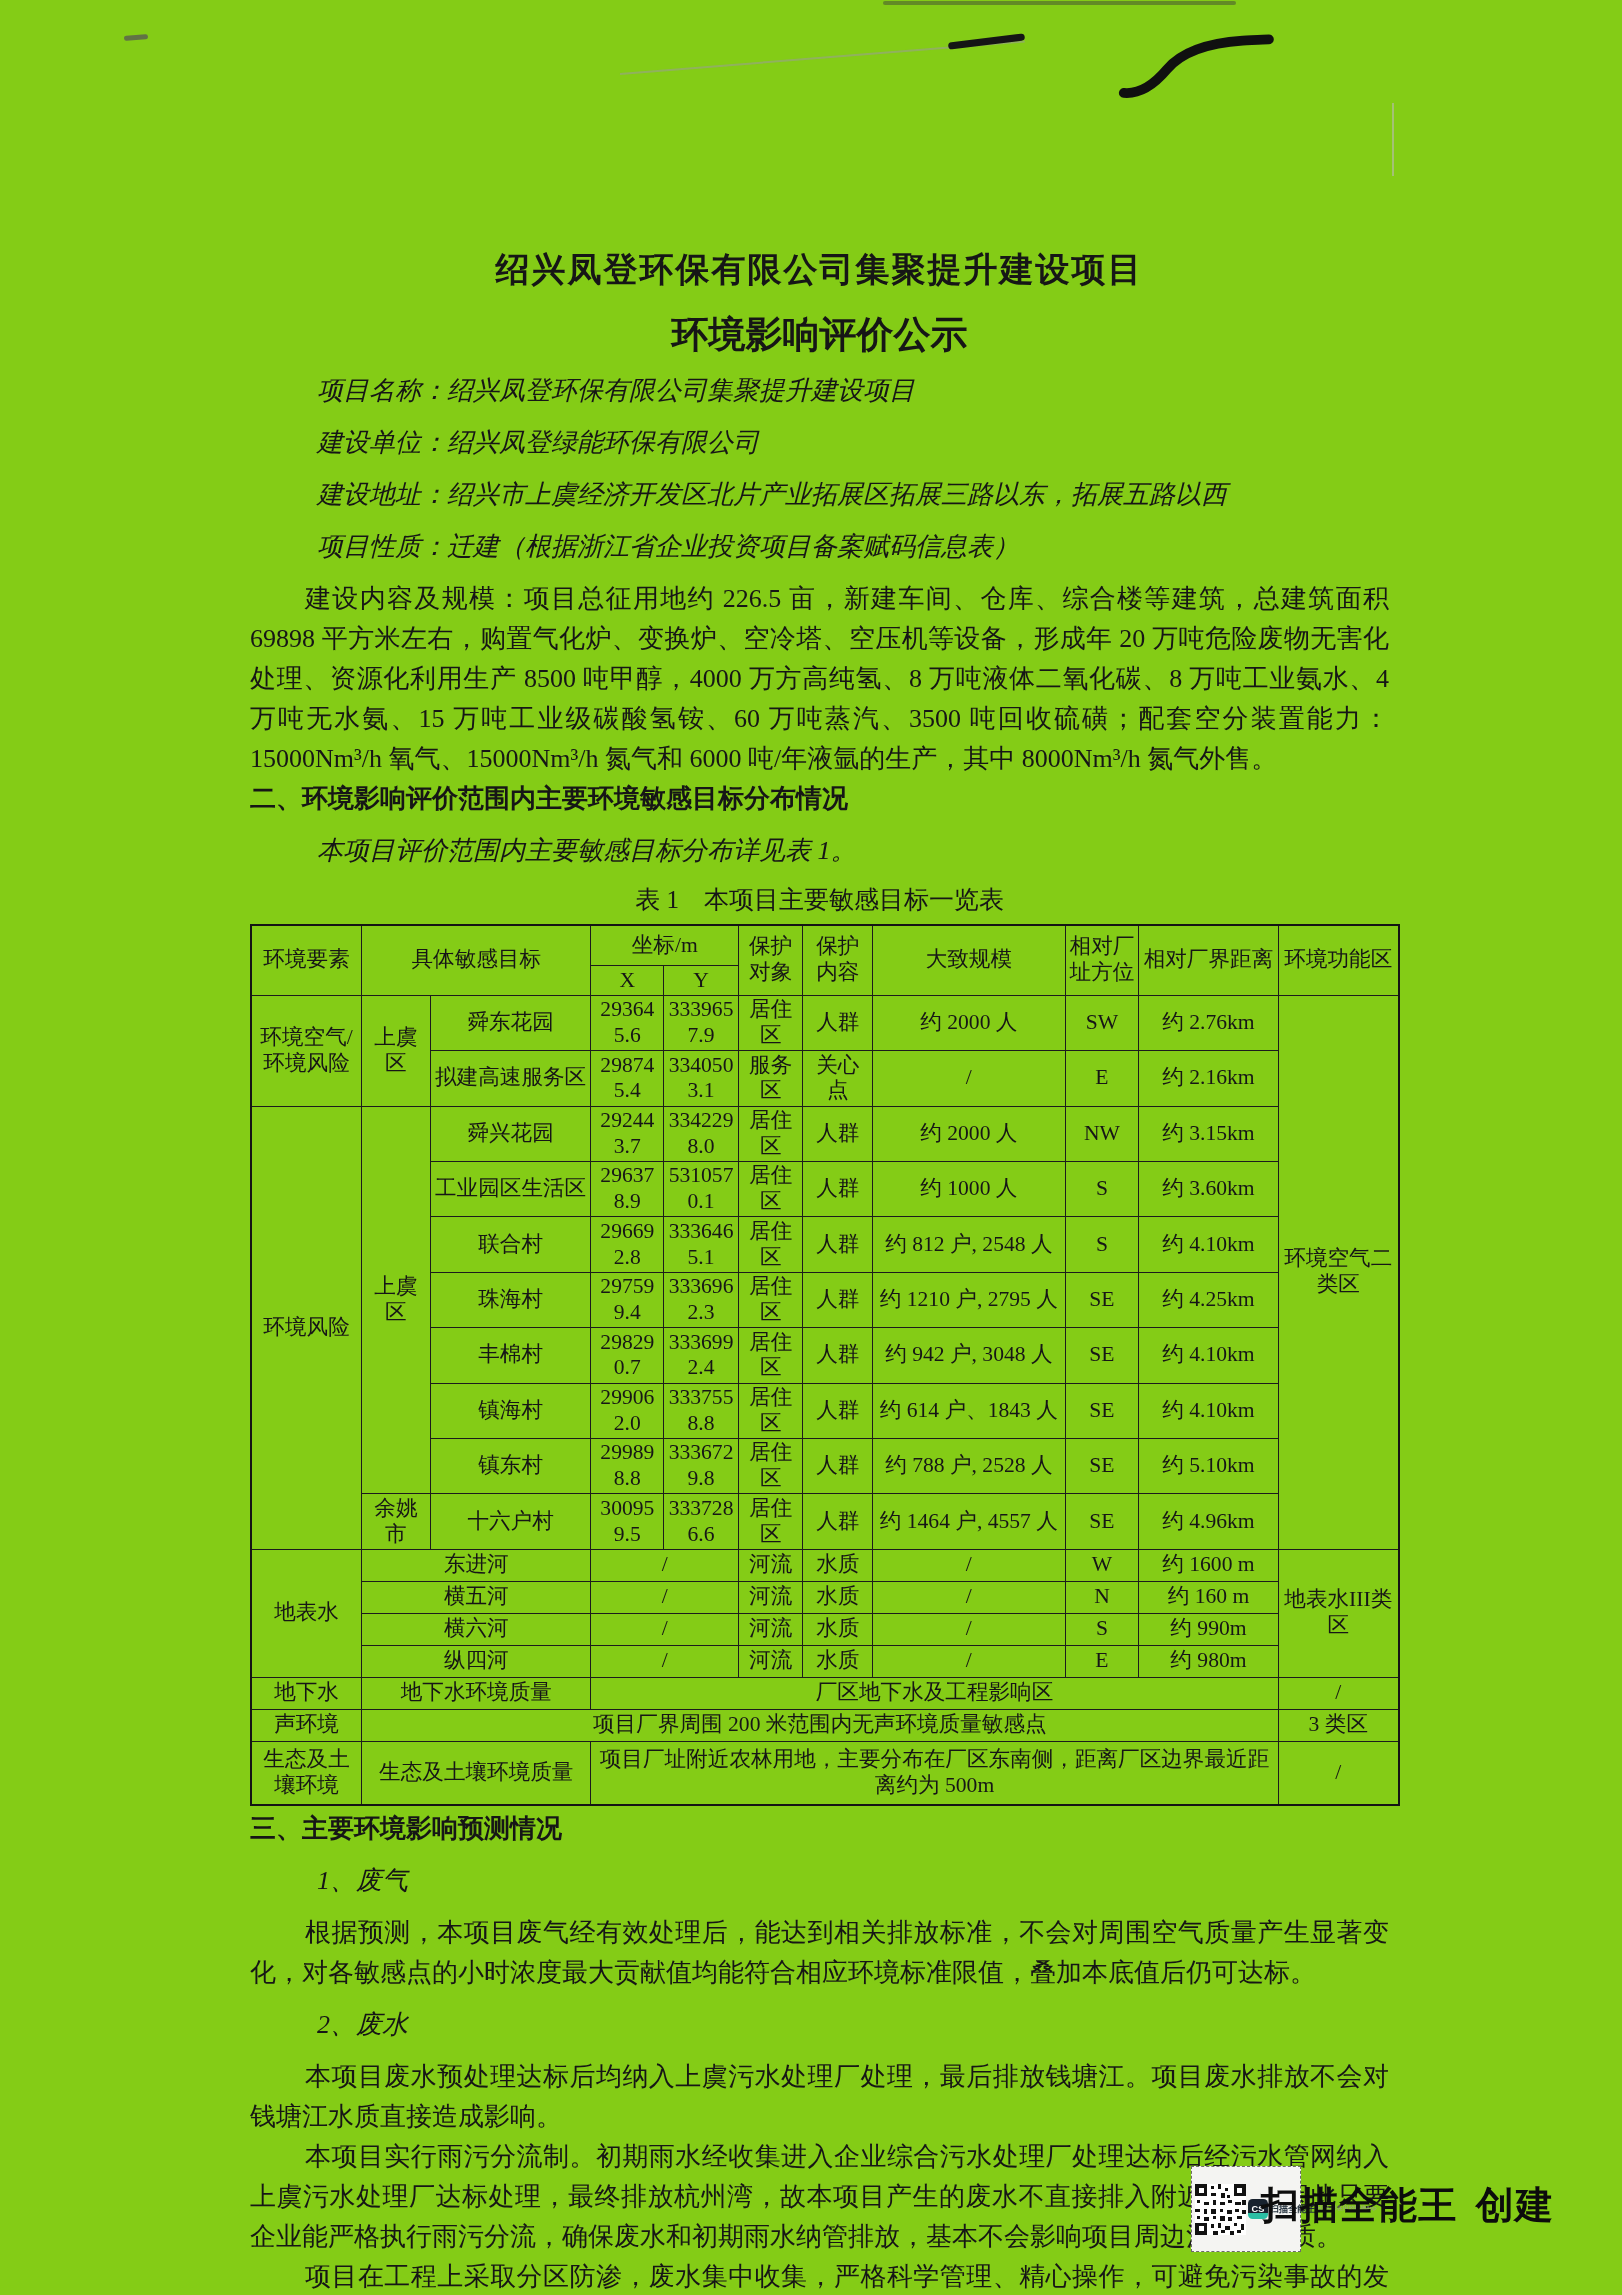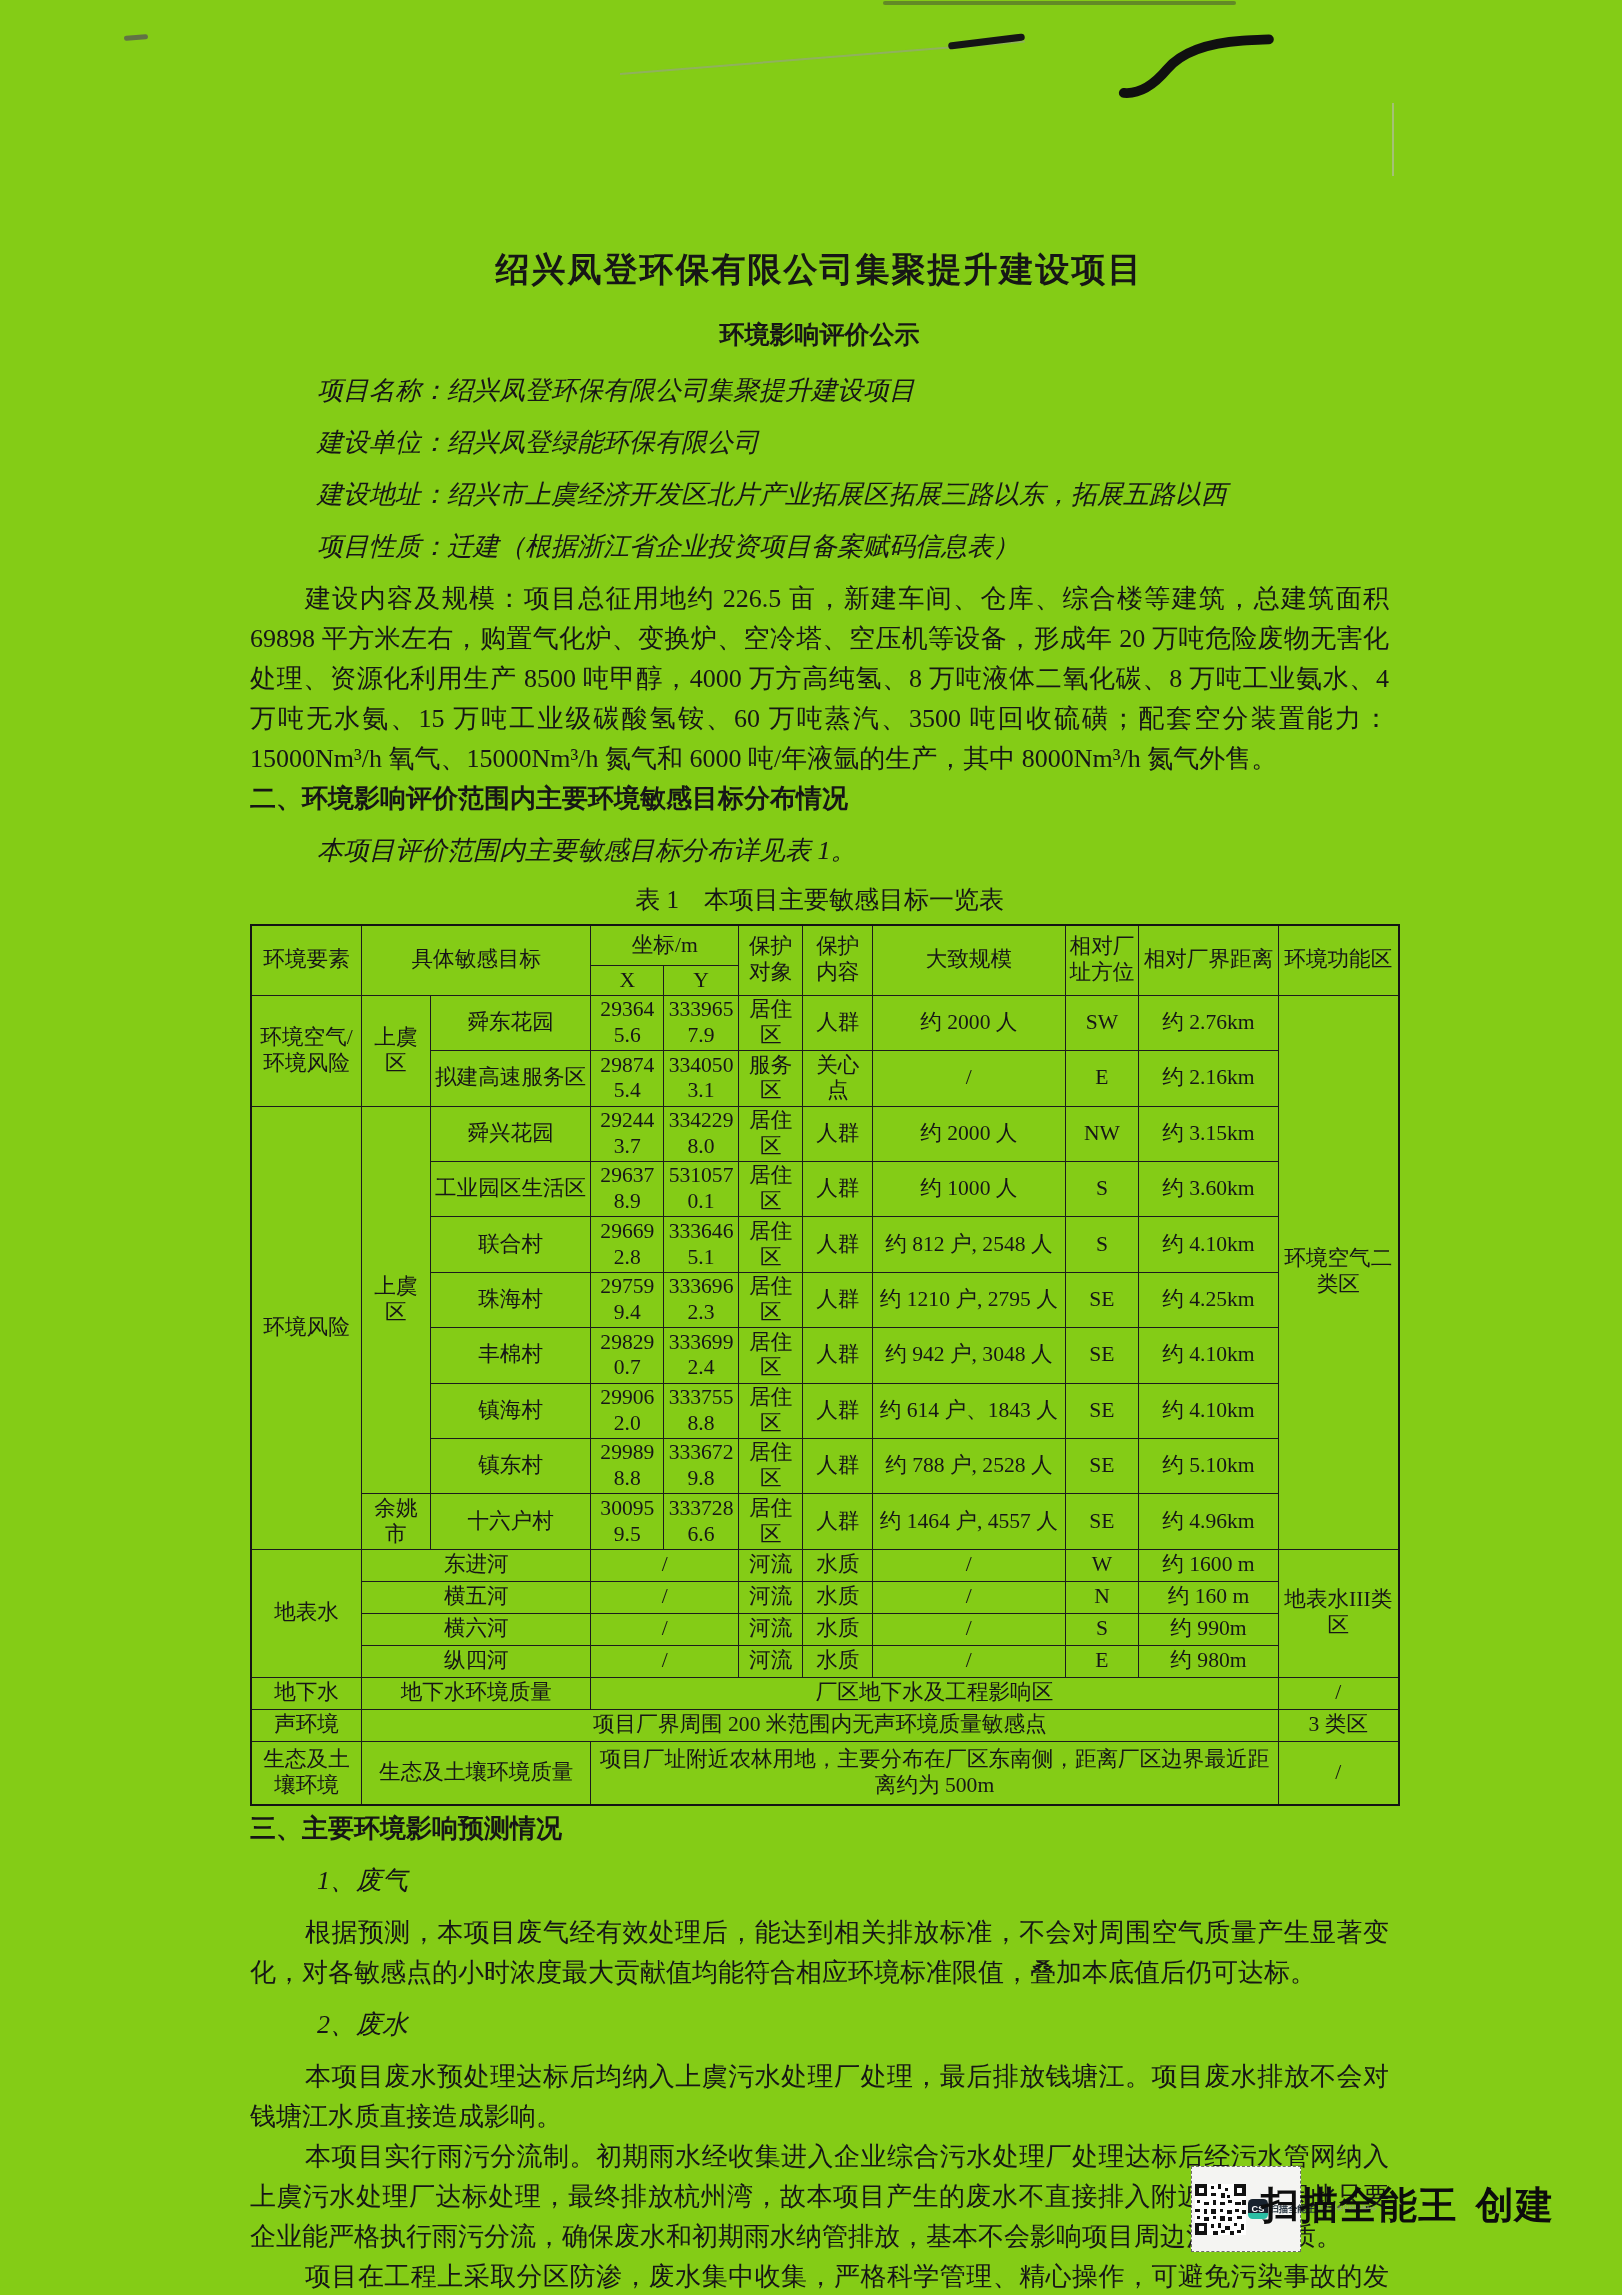--- a/index.html
+++ b/index.html
@@ -24,21 +24,21 @@
   .title {
     margin: 0 0 26px 0;
     font-size: 34px;
     line-height: 41px;
     letter-spacing: 2px;
     text-align: center;
     font-weight: 700;
   }
   .subtitle {
     margin: 0 0 18.3px 0;
-    font-size: 25px;
+    font-size: 37px;
     line-height: 37px;
     text-align: center;
     font-weight: 700;
   }
   .heading { margin: 0; font-weight: 700; }
   .item { margin: 12px; padding-left: 55px; font-style: italic; }
   .para { margin: 0; text-indent: 55px; text-align: justify; }
   .caption { margin: 2.6px 0 6.5px 0; text-align: center; font-size: 25px; line-height: 34px; }
 
   table.sens {

